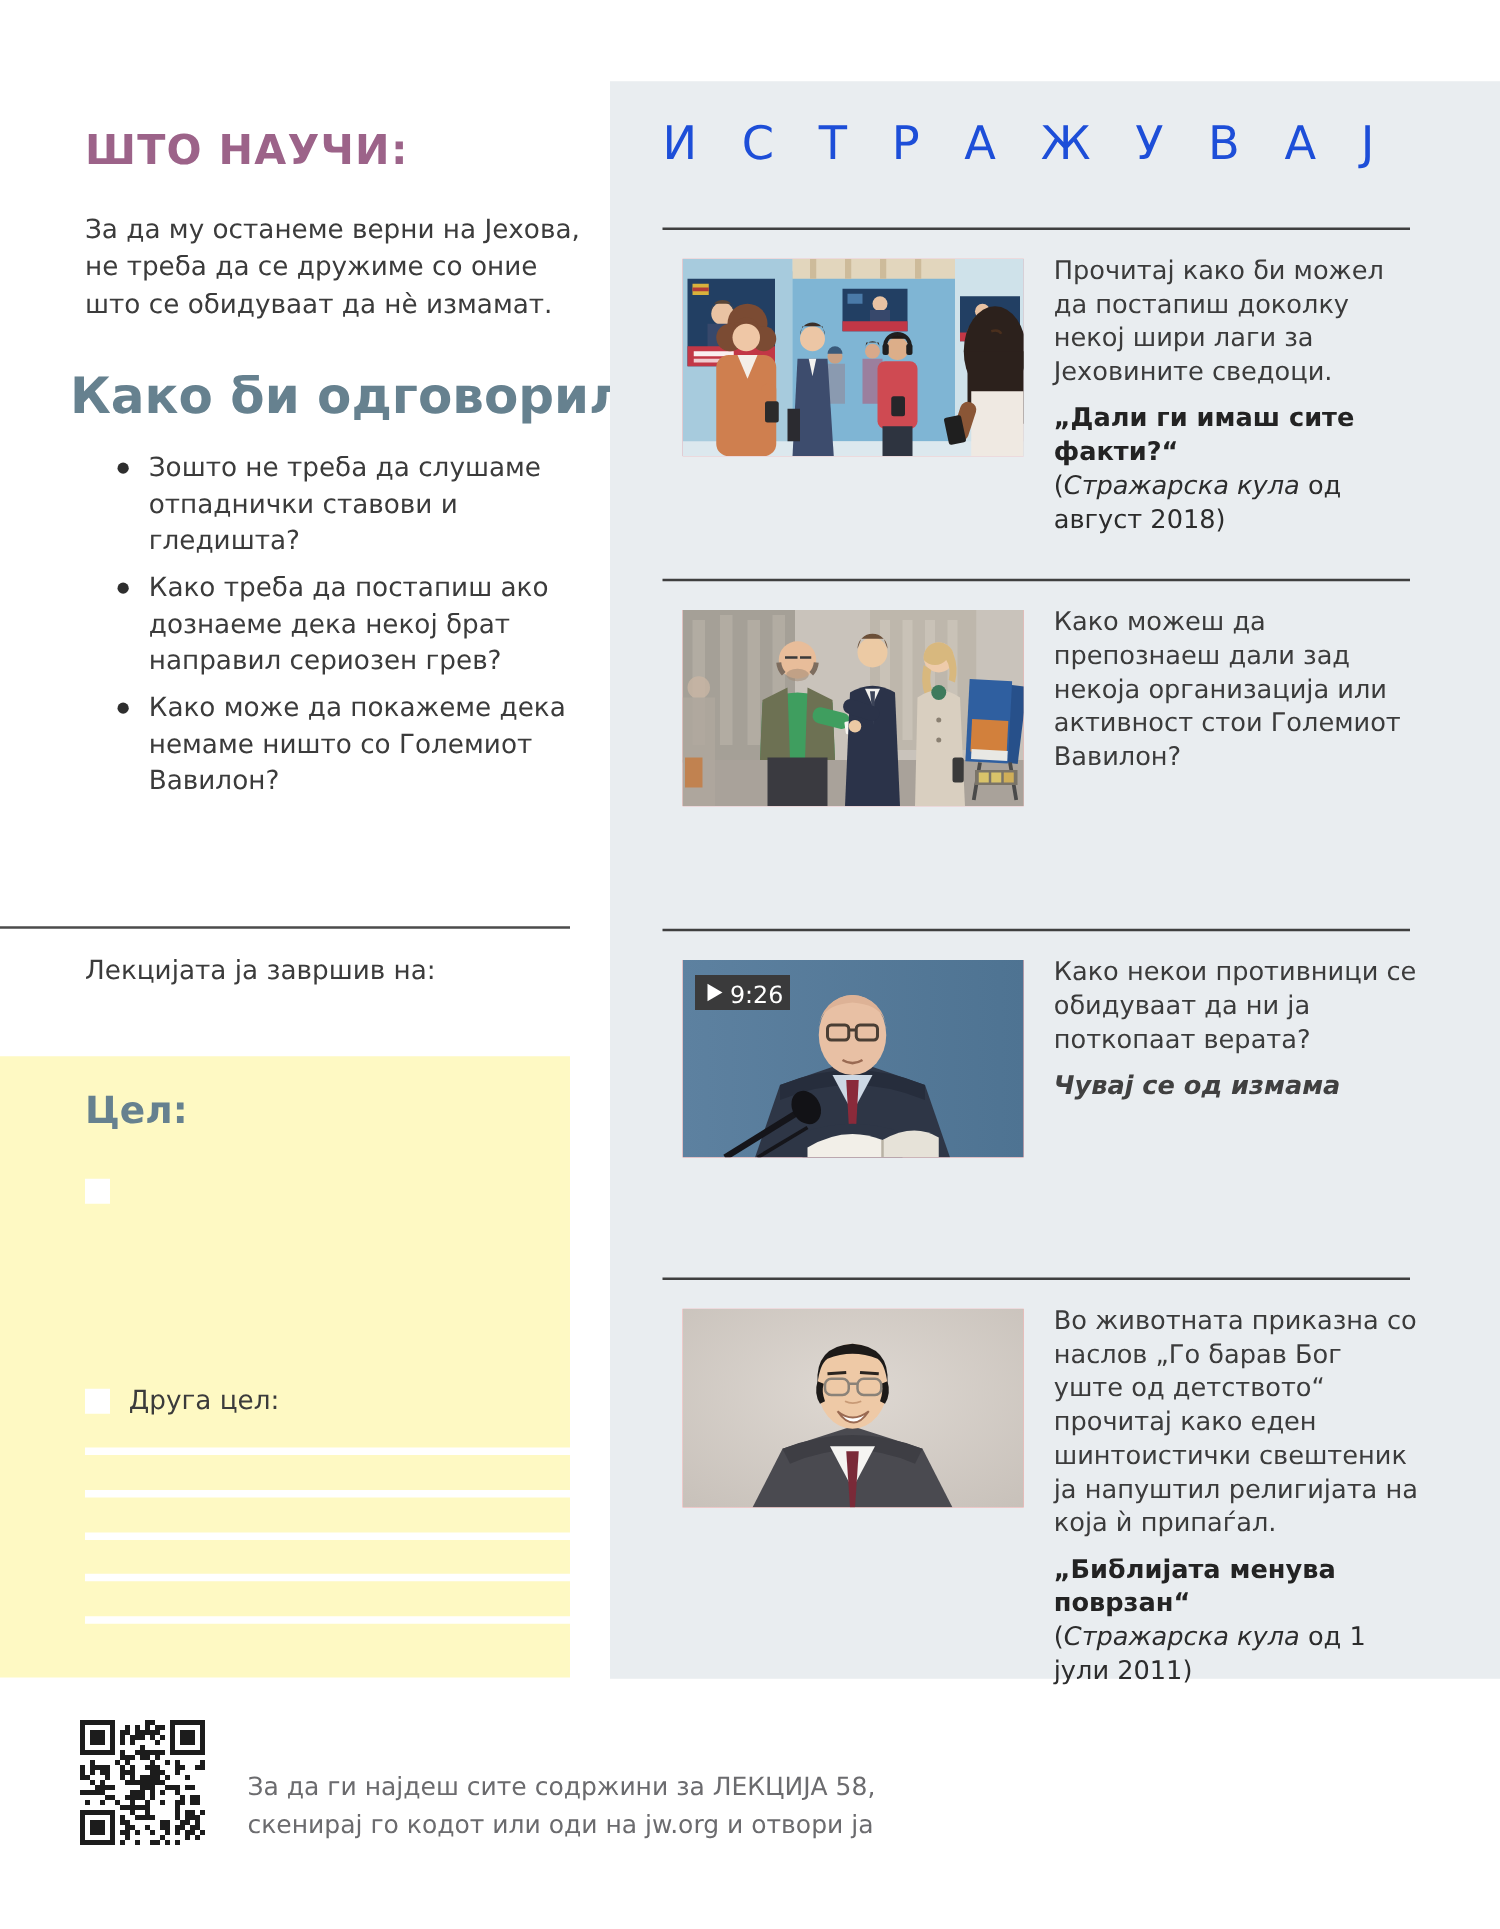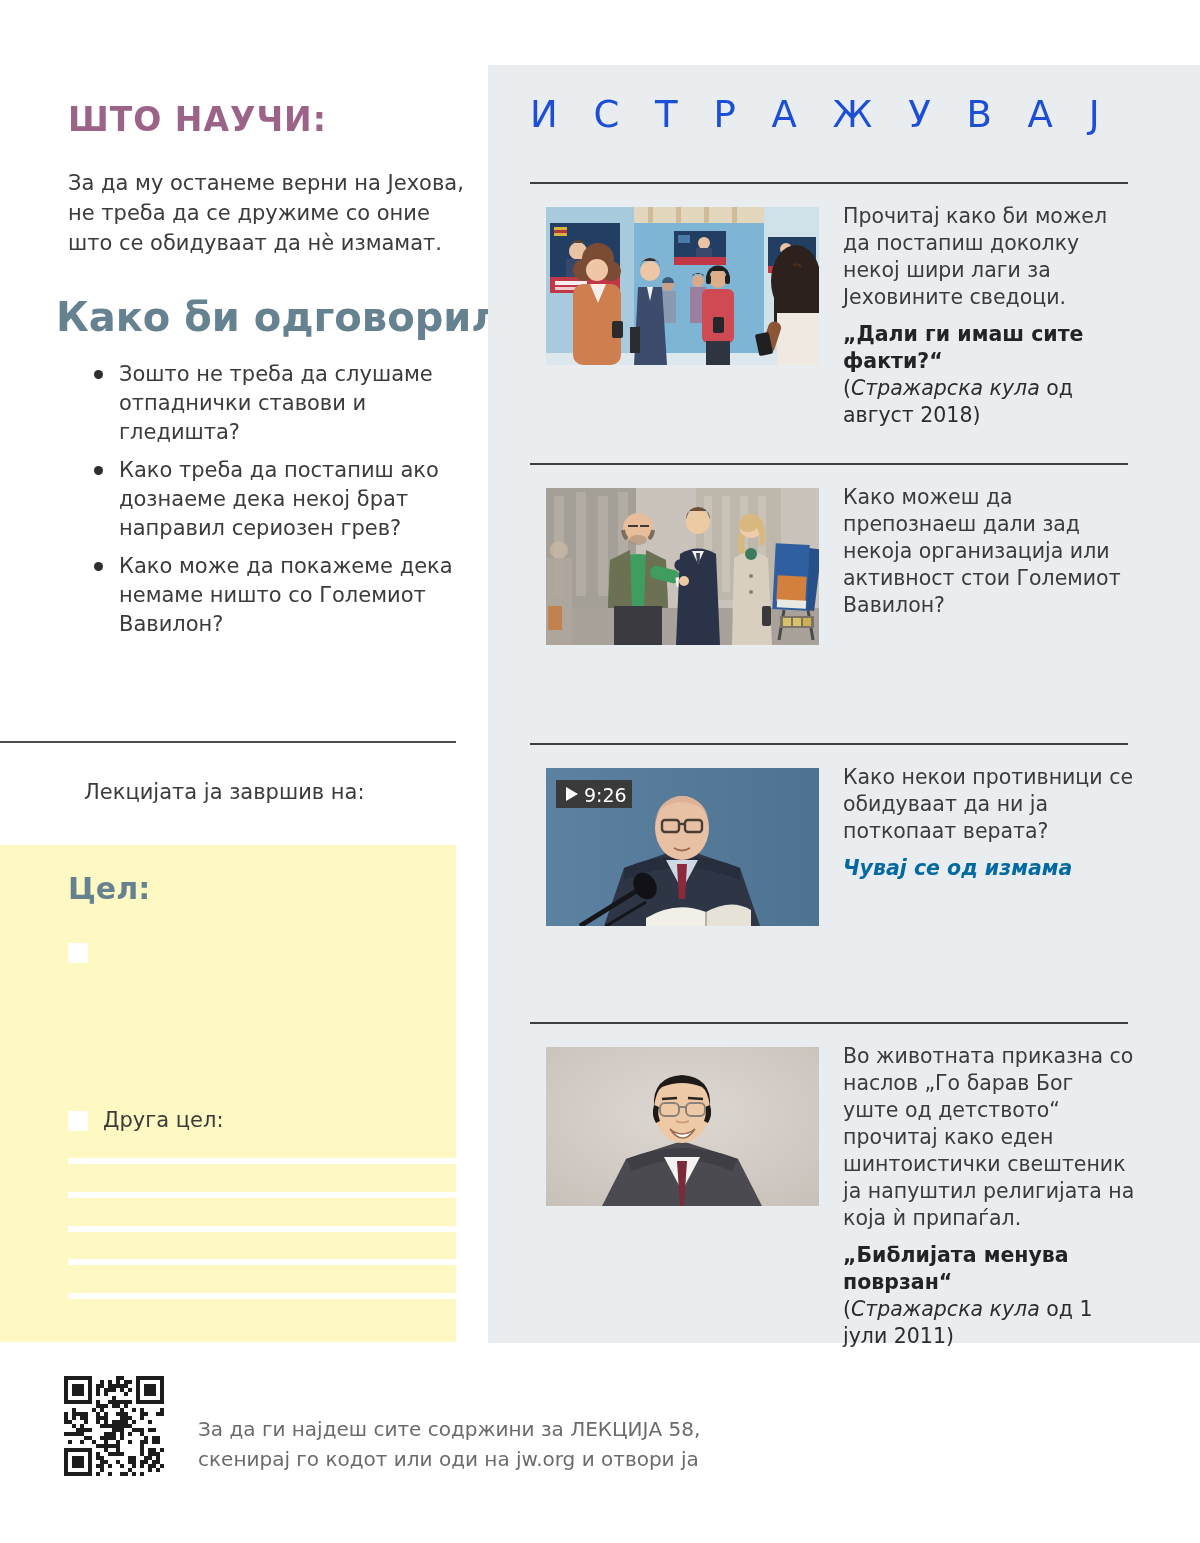--- a/index.html
+++ b/index.html
@@ -29,21 +29,21 @@
   .bullets li{position:relative;padding-left:27px;margin-bottom:9px;}
   .bullets li .dot{
     position:absolute;left:2px;top:10px;width:9px;height:9px;border-radius:50%;
     background:#2e2e2e;
   }
   .left-rule{
     position:absolute;left:0;top:741px;width:456px;height:2px;background:#4c4c4c;
   }
   .completed{
     position:absolute;left:68px;top:762px;width:390px;
-    font-size:21px;line-height:29px;margin:16px;color:#3b3b3b;
+    font-size:21px;line-height:29px;margin:0;color:#3b3b3b;
   }
   .goal-box{
     position:absolute;left:0;top:845px;width:456px;height:497px;background:#fef9c3;
   }
   .goal-title{position:absolute;left:68px;top:26px;font-size:30px;}
   .goal-item-text{
     position:absolute;left:103px;width:344px;
     font-size:21px;line-height:29px;margin:0;color:#3b3b3b;
   }
   .goal-check{
@@ -67,21 +67,21 @@
     position:absolute;left:58px;width:273px;overflow:hidden;background:#fca5a5;
   }
   .media svg{display:block;}
   .item-text{
     position:absolute;left:355px;width:292px;
     font-size:20.5px;line-height:27px;color:#3b3b3b;
   }
   .item-text p{margin:0 0 10px 0;}
   .item-text .ref{color:#2c2c2c;}
   .item-text b{color:#232323;}
-  .bolditalic{font-weight:bold;font-style:italic;color:#0369a1;}
+  .bolditalic{font-weight:bold;font-style:italic;color:#404040;}
   
   .qr{position:absolute;left:64px;top:1376px;width:100px;height:100px;}
   .footer-text{
     position:absolute;left:198px;top:1414px;width:560px;
     font-size:20px;line-height:30px;color:#6b6b6e;margin:0;
   }
   .footer-text span{display:block;}
   .footer-text i{font-style:italic;}
 </style>
 </head>

